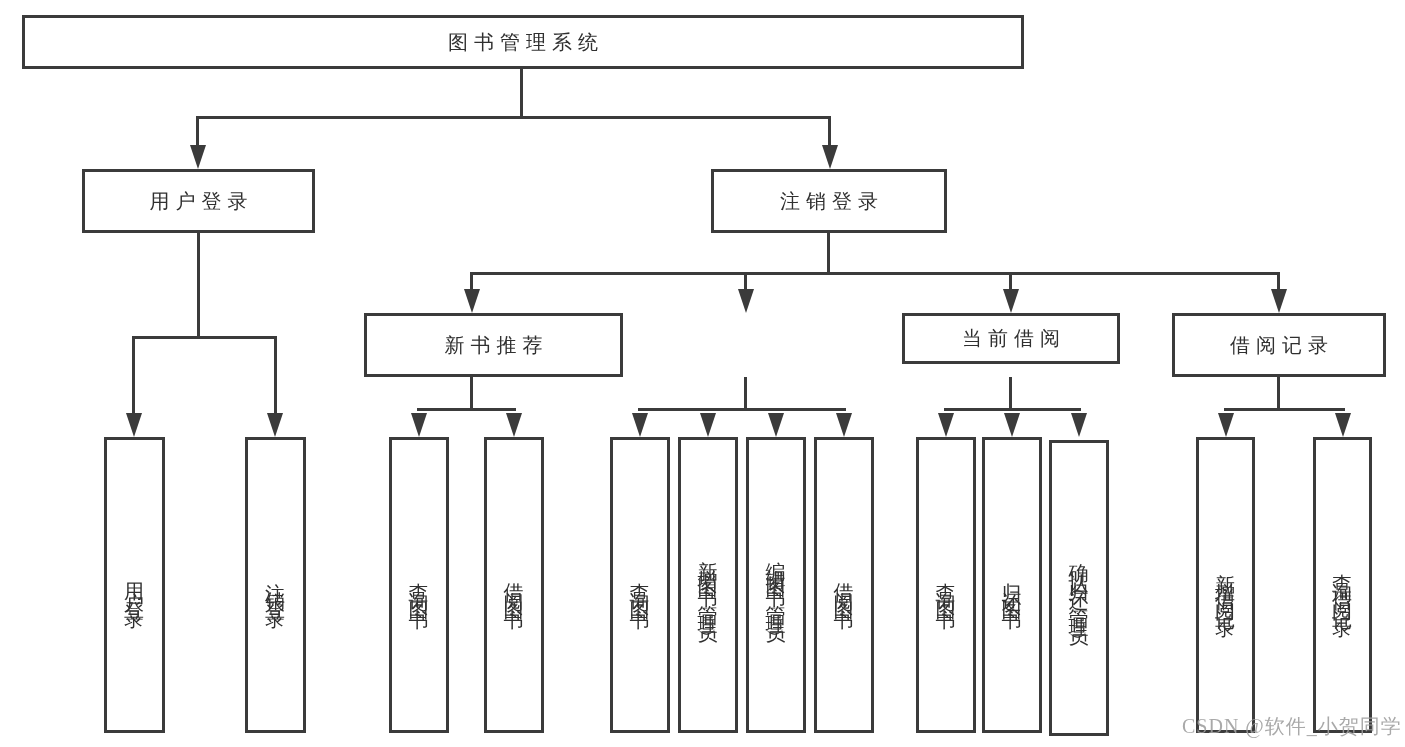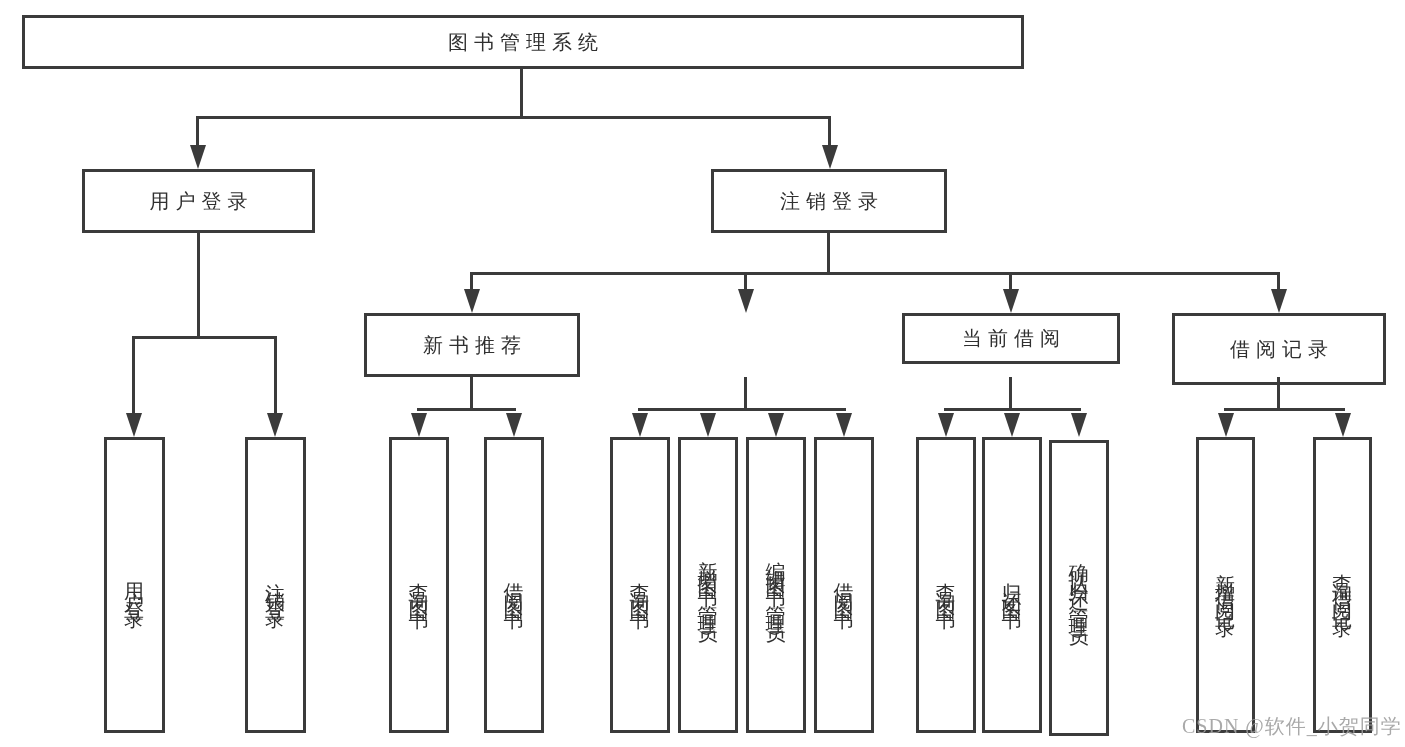--- a/index.html
+++ b/index.html
@@ -90,23 +90,23 @@
   <div class="ln" style="left:470px;top:272px;width:810px;height:3px;"></div>
   <div class="ln" style="left:470px;top:275px;width:3px;height:18px;"></div>
   <div class="ln" style="left:744px;top:275px;width:3px;height:18px;"></div>
   <div class="ln" style="left:1009px;top:275px;width:3px;height:18px;"></div>
   <div class="ln" style="left:1277px;top:275px;width:3px;height:18px;"></div>
   <div class="arrow" style="left:464px;top:289px;"></div>
   <div class="arrow" style="left:738px;top:289px;"></div>
   <div class="arrow" style="left:1003px;top:289px;"></div>
   <div class="arrow" style="left:1271px;top:289px;"></div>
 
-  <div class="node" style="left:364px;top:313px;width:216px;height:64px;">新书推荐</div>
+  <div class="node" style="left:364px;top:313px;width:259px;height:64px;">新书推荐</div>
   <div class="node" style="left:902px;top:313px;width:218px;height:51px;">当前借阅</div>
-  <div class="node" style="left:1172px;top:313px;width:214px;height:72px;">借阅记录</div>
+  <div class="node" style="left:1172px;top:313px;width:214px;height:64px;">借阅记录</div>
 
   <div class="ln" style="left:470px;top:377px;width:3px;height:34px;"></div>
   <div class="ln" style="left:417px;top:408px;width:99px;height:3px;"></div>
   <div class="arrow" style="left:411px;top:413px;"></div>
   <div class="arrow" style="left:506px;top:413px;"></div>
 
   <div class="ln" style="left:744px;top:377px;width:3px;height:34px;"></div>
   <div class="ln" style="left:638px;top:408px;width:208px;height:3px;"></div>
   <div class="arrow" style="left:632px;top:413px;"></div>
   <div class="arrow" style="left:700px;top:413px;"></div>

